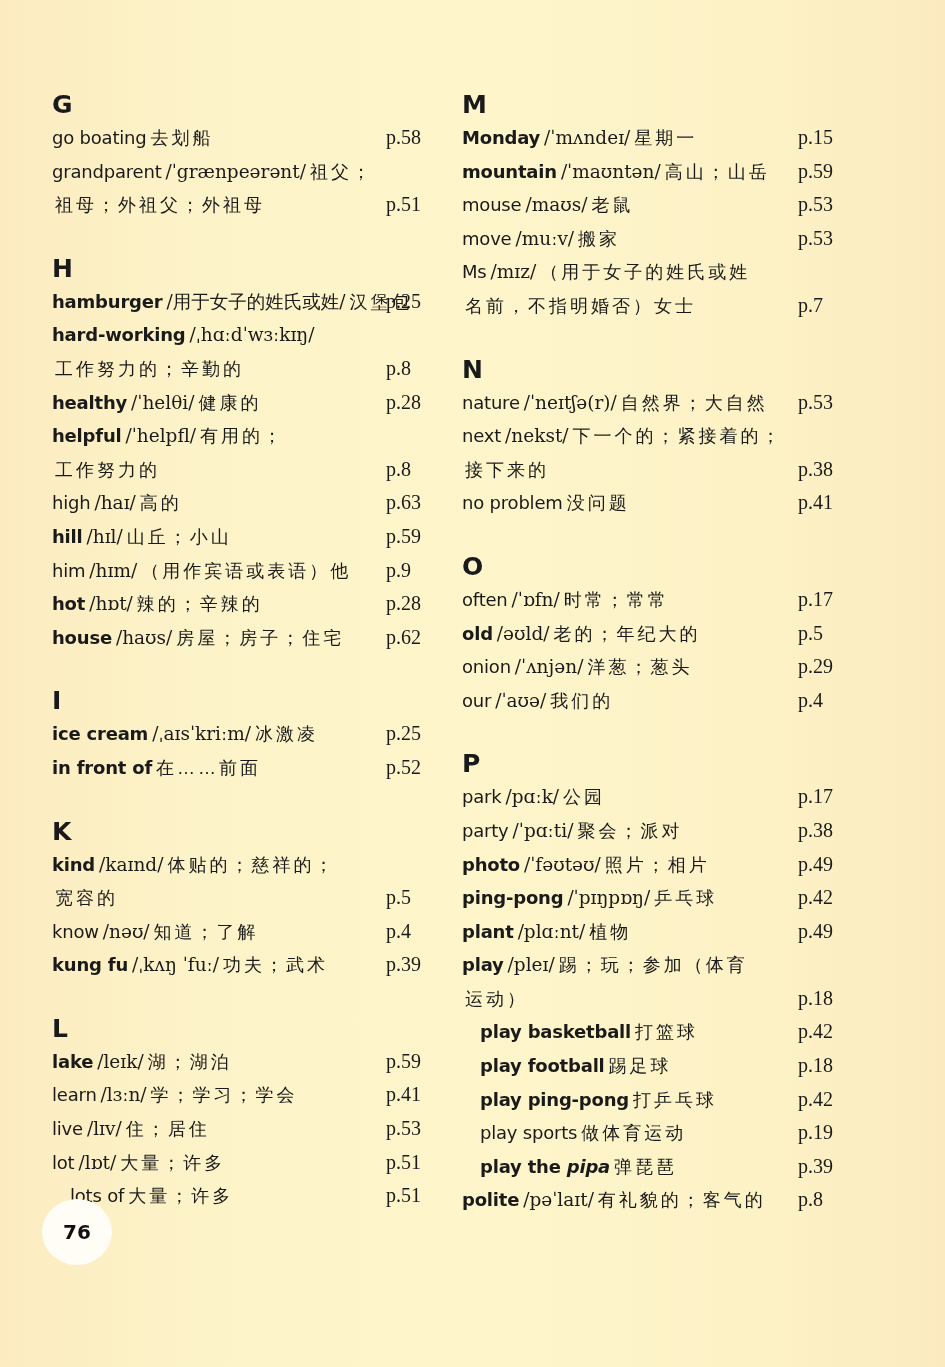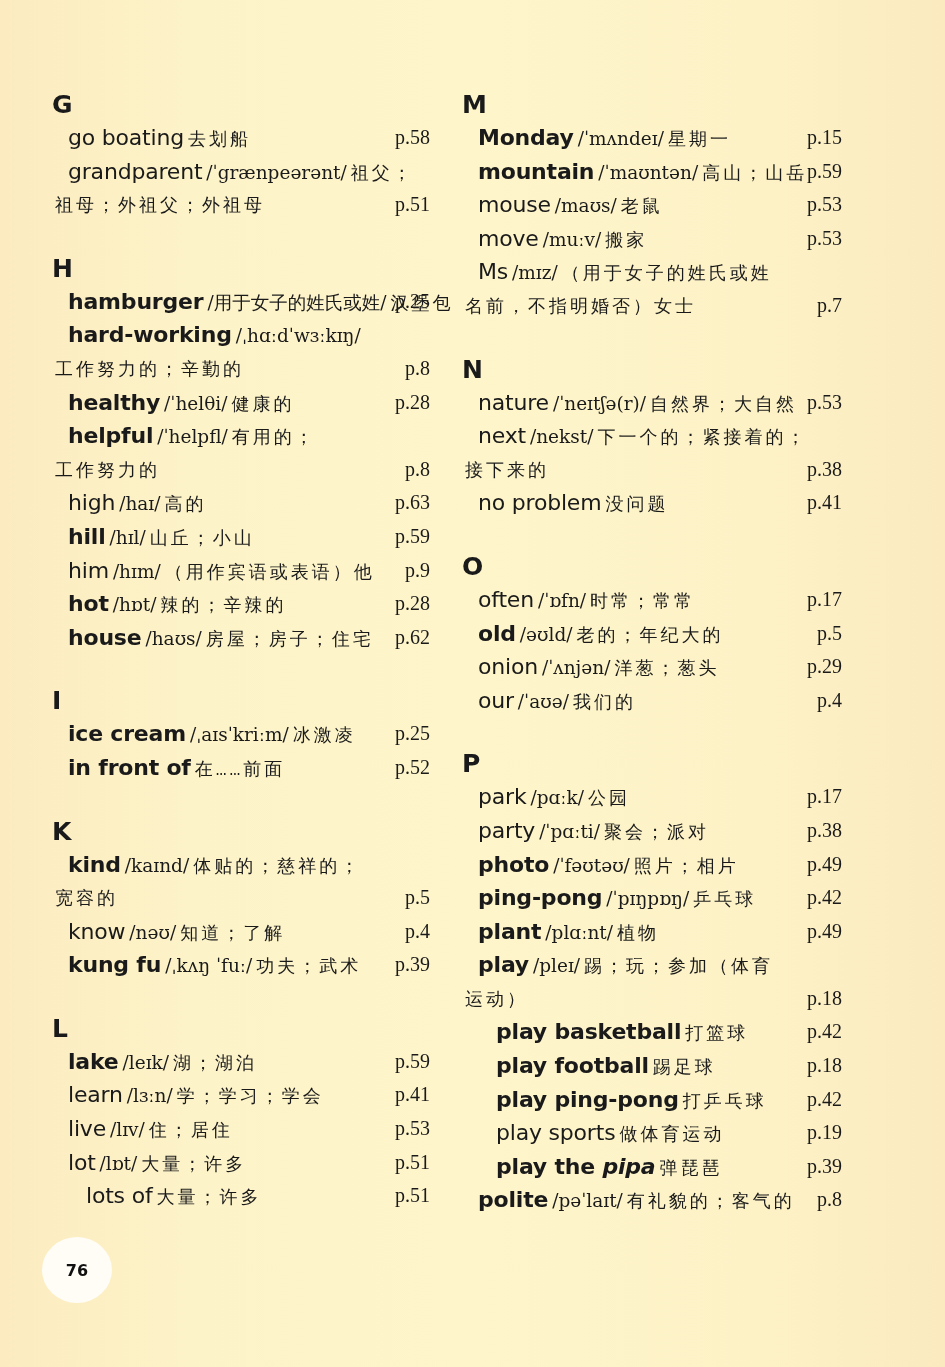--- a/index.html
+++ b/index.html
@@ -24,38 +24,38 @@
       font-family: "DejaVu Sans", sans-serif;
       font-weight: bold; font-size: 25px;
       height: 33px; line-height: 33px;
       margin-bottom: 0;
     }
     .row {
       position: relative;
       height: 33.6px; line-height: 33.6px;
       font-size: 19px; white-space: nowrap;
     }
-    .row .word { font-family: "DejaVu Sans", sans-serif; font-size: 22px; letter-spacing: -0.2px; margin-left: 16px; }
+    .row .word { font-family: "DejaVu Sans", sans-serif; font-size: 18px; letter-spacing: -0.2px; }
     .row .word.bold { font-weight: bold; }
     .row .ipa { font-family: "DejaVu Serif", serif; font-size: 18.5px; margin-left: 4px; text-align: right; }
-    .row .cn { font-family: Liberation Mono, monospace; font-size: 18px; margin-left: 4px; letter-spacing: 3px; }
+    .row .cn { font-family: Liberation Sans, sans-serif; font-size: 18px; margin-left: 4px; letter-spacing: 3px; }
     .row .cn.first { margin-left: 3px; }
     .row .page {
       position: absolute; right: 0; top: 0;
       font-family: "Liberation Serif", "DejaVu Serif", serif;
-      font-size: 20px; width: 44px; text-align: right;
+      font-size: 20px; width: 44px; text-align: left;
     }
     .row.indent { padding-left: 18px; }
     .page-badge {
-      position: absolute; left: 42px; top: 1237px;
+      position: absolute; left: 42px; top: 1199px;
       width: 70px; height: 66px; border-radius: 50%;
       background: #fffdf6;
       display: flex; align-items: center; justify-content: center;
       font-family: "DejaVu Sans", sans-serif; font-weight: bold;
-      font-size: 16px; color: #111;
+      font-size: 20px; color: #111;
     }
   </style>
 </head>
 <body>
 
 <div class="page-bg"></div>
 
 <div class="col col-left" id="col-left">
     <div class="section">
       <div class="letter">G</div>

